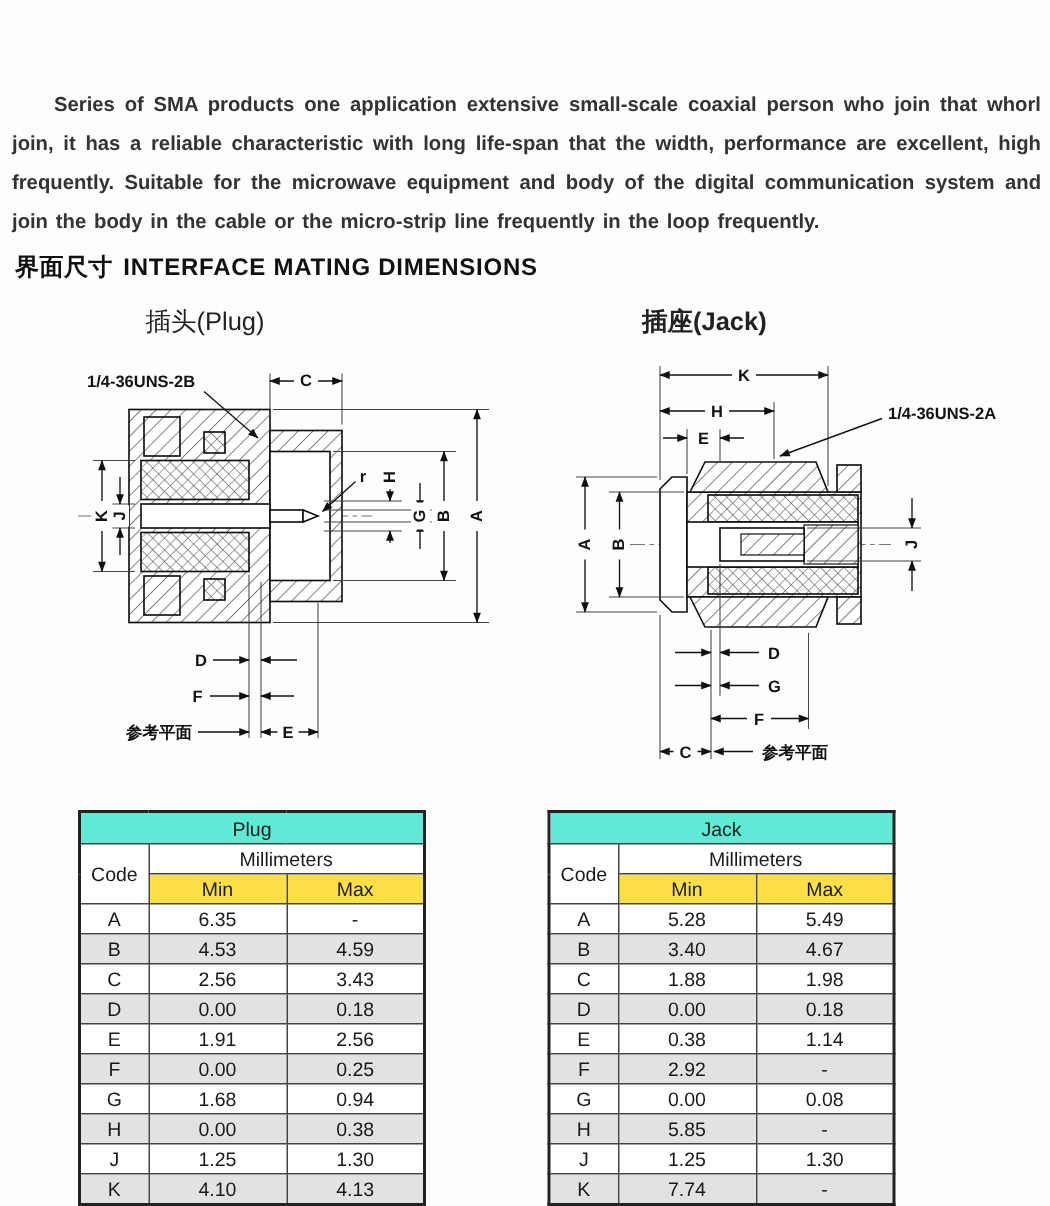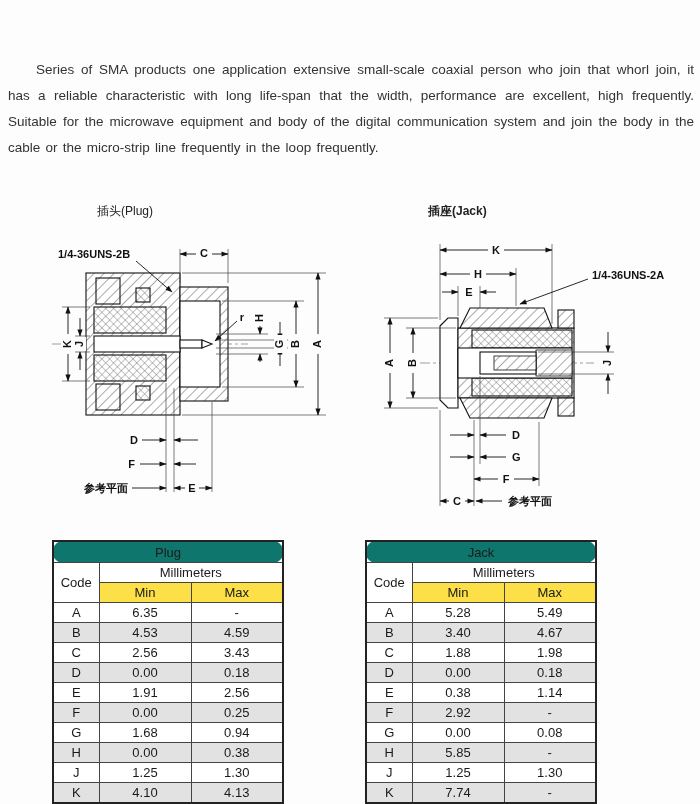--- a/index.html
+++ b/index.html
@@ -8,29 +8,29 @@
     background:#fdfdfd;color:#1a1a1a;overflow:hidden;
     font-family:"Liberation Sans","DejaVu Sans",sans-serif;
   }
   .intro-zh{
     position:absolute;left:8px;top:2px;width:686px;margin:0;
     font-size:13.5px;font-weight:bold;line-height:21.5px;
     text-indent:27px;text-align:justify;letter-spacing:.3px;color:#111;
   }
   .intro-en{
     position:absolute;left:8px;top:57px;width:686px;margin:0;
-    font-size:13.5px;font-weight:normal;line-height:26px;
+    font-size:13.5px;font-weight:bold;line-height:26px;
     text-indent:28px;text-align:justify;color:#333;word-spacing:1.5px;
   }
   .section-heading{
     position:absolute;left:10px;top:168px;margin:0;
     font-size:16px;font-weight:bold;color:#111;letter-spacing:.3px;
   }
   .section-heading .en{margin-left:7px;letter-spacing:.5px;}
-  .drawing-title{position:absolute;top:203px;font-size:12px;color:#222;}
+  .drawing-title{position:absolute;top:203px;font-size:17px;color:#222;}
   .plug-title{left:97px;}
   .jack-title{left:428px;font-weight:bold;}
   .plug-svg{position:absolute;left:28px;top:230px;width:312px;height:275px;}
   .jack-svg{position:absolute;left:368px;top:230px;width:320px;height:285px;}
   svg .cl{stroke:#777;stroke-width:.7;stroke-dasharray:12 3 3 3;fill:none;}
   svg .body{stroke:#111;stroke-width:1.1;}
   svg .ext{stroke:#444;stroke-width:.7;fill:none;}
   svg .dim{stroke:#111;stroke-width:.9;fill:none;}
   svg .lbl{font-family:"Liberation Sans","DejaVu Sans",sans-serif;font-size:11px;font-weight:bold;fill:#111;stroke:none;}
   svg .lblbg{fill:#fdfdfd;stroke:none;}
@@ -38,33 +38,34 @@
     position:absolute;border-collapse:collapse;table-layout:fixed;
     width:230px;background:#fff;font-size:13px;color:#1a1a1a;
     border:2px solid #222;
   }
   .plug-table{left:52px;top:540px;}
   .jack-table{left:365px;top:540px;}
   .dim-table th,.dim-table td{
     border:1px solid #444;height:19px;padding:0;text-align:center;
     font-weight:normal;overflow:hidden;
   }
-  .dim-table .title-cell{height:20px;background:#0f766e;border-radius:10px;}
+  .dim-table .title-cell{height:20px;background:#5eead4;}
   .dim-table .minmax{background:#fde047;}
   .dim-table tbody tr:nth-child(even) td{background:#e2e2e2;}
   .dim-table col.c-code{width:46px;}
   .dim-table col.c-val{width:92px;}
 </style>
 </head>
 <body>
 
 <div class="page">
 
   <p class="intro-en">Series of SMA products one application extensive small-scale coaxial person who join that whorl join, it has a reliable characteristic with long life-span that the width, performance are excellent, high frequently. Suitable for the microwave equipment and body of the digital communication system and join the body in the cable or the micro-strip line frequently in the loop frequently.</p>
 
+  <h2 class="section-heading"><span class="zh">界面尺寸</span><span class="en">INTERFACE MATING DIMENSIONS</span></h2>
 
   <div class="drawing-title plug-title">插头(Plug)</div>
   <div class="drawing-title jack-title">插座(Jack)</div>
 
   <svg class="plug-svg" viewBox="0 0 312 275">
     <defs>
       <pattern id="php" patternUnits="userSpaceOnUse" width="7" height="7" patternTransform="rotate(45)">
         <rect width="7" height="7" fill="#fff"></rect>
         <line x1="0" y1="0" x2="0" y2="7" stroke="#555" stroke-width="1"></line>
       </pattern>

